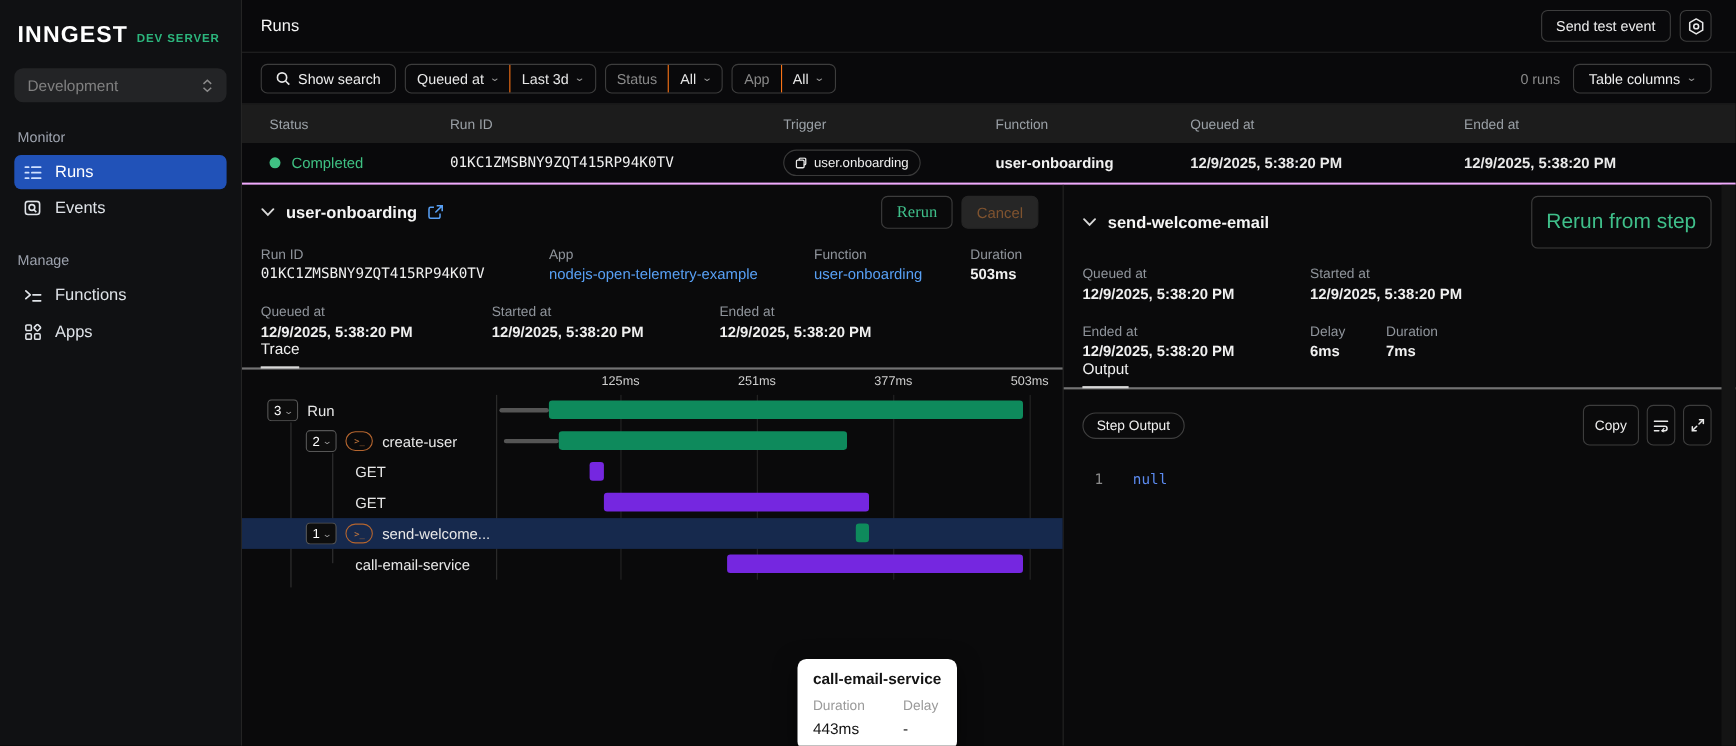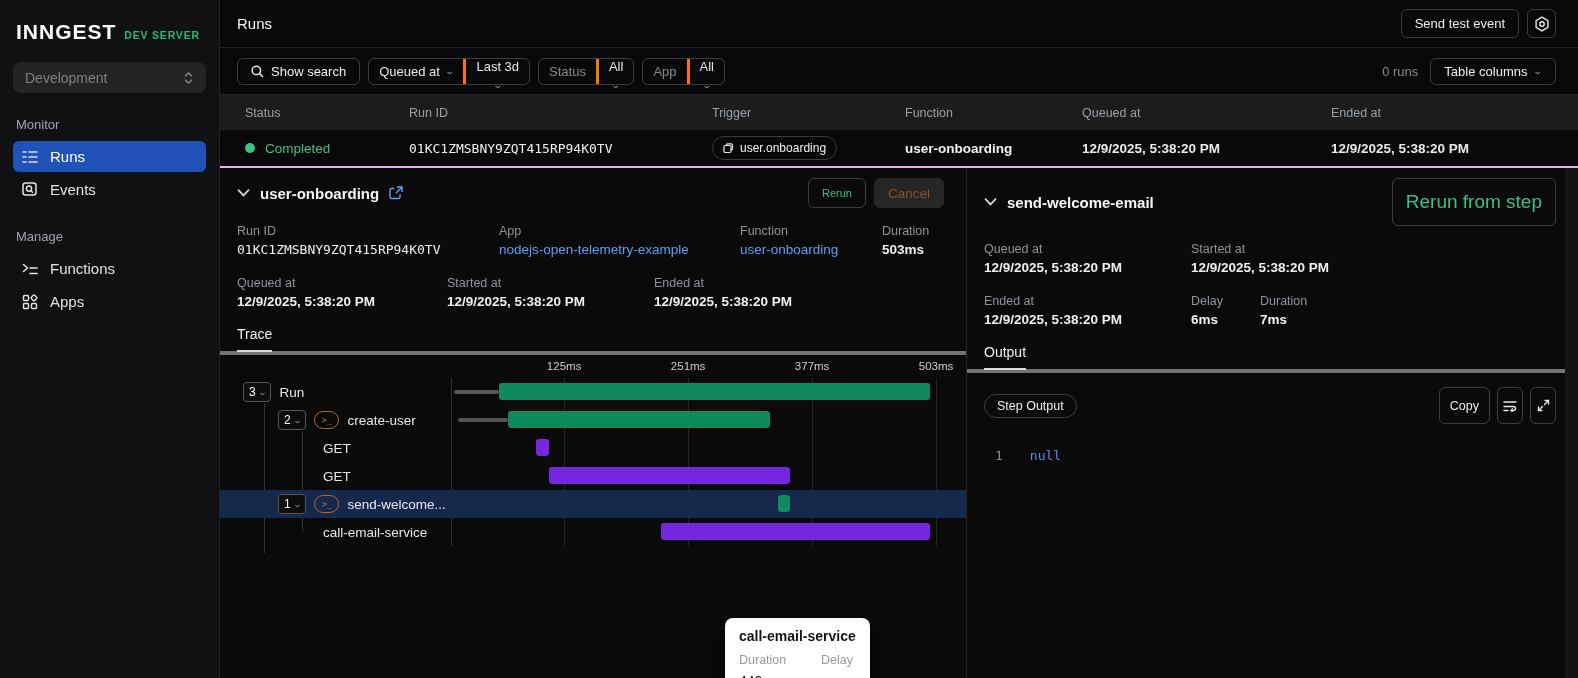--- a/index.html
+++ b/index.html
@@ -23,21 +23,21 @@
   .topbar { height:48px; border-bottom:1px solid #242424; display:flex; align-items:center; padding:0 22px 0 17px; }
   .page-title { font-size:15px; font-weight:500; color:#f5f5f5; }
   .topbar-right { margin-left:auto; display:flex; gap:8px; align-items:flex-start; }
   .btn { display:inline-flex; align-items:center; gap:7px; height:29px; padding:0 13px; border:1px solid #3d3d3d; border-radius:6px; background:transparent; color:#eee; font-size:13px; font-family:inherit; cursor:pointer; white-space:nowrap; }
   .icon-btn { width:29px; padding:0; justify-content:center; }
 
   .filterbar { height:47px; border-bottom:1px solid #242424; display:flex; align-items:center; gap:8px; padding:0 22px 0 17px; }
   .fbtn { height:27px; font-size:13px; }
   .fgroup { display:flex; height:27px; border:1px solid #3d3d3d; border-radius:6px; align-items:stretch; }
   .fseg { display:flex; align-items:center; gap:6px; padding:0 10px; font-size:13px; color:#e8e8e8; cursor:pointer; }
-  .fseg + .fseg { border-left:3px solid #f97316;flex-direction:column; }
+  .fseg + .fseg { border-left:1px solid #f97316; }
   .fseg.muted { color:#8a8a8a; cursor:default; }
   .chev { font-size:9px; color:#9a9a9a; transform:scaleX(1.4); display:inline-block; }
   .runs-count { margin-left:auto; color:#8a8a8a; font-size:13px; margin-right:4px; }
 
   
   .tgrid { display:grid; grid-template-columns:164px 303px 193px 177px 249px 1fr; padding-left:25px; align-items:center; }
   .thead { height:35px; background:#1c1c1c; font-size:12.5px; color:#9aa0a6; }
   .trow { height:38px; border-bottom:2px solid #f0abfc; }
   .status-cell { display:flex; align-items:center; gap:10px; }
   .dot { width:10px; height:10px; border-radius:50%; }
@@ -51,32 +51,32 @@
   
   .detail { flex:1; display:flex; position:relative; background:#0a0a0b; }
   .left-panel { width:747px; border-right:1px solid #242424; position:relative; flex-shrink:0; }
   .right-panel { flex:1; position:relative; }
   .gutter { position:absolute; right:0; top:0; bottom:0; width:13px; background:#141414; }
 
   .phead { display:flex; align-items:center; padding:10px 22px 0 17px; }
   .phead-left { display:flex; align-items:center; gap:10px; }
   .ptitle { font-size:15px; font-weight:600; color:#f5f5f5; }
   .phead-right { margin-left:auto; display:flex; gap:8px; }
-  .btn-rerun { height:30px; color:#3fbf8a; font-size:11px; }
+  .btn-rerun { height:30px; color:#3fbf8a; font-size:15px;font-family:Liberation Serif, serif; }
   .btn-cancel { height:30px; background:#262626; border-color:#262626; color:rgba(200,120,55,.55); font-size:13.5px; cursor:default; }
   .btn-green { color:#3fbf8a; }
 
   .meta-row { display:flex; margin:16px 17px 0; }
   .meta-block { display:flex; flex-direction:column; gap:4px; }
   .mlabel { font-size:12.5px; color:#8f949b; }
   .mval { font-size:13.5px; font-weight:600; color:#f0f0f0; }
   .mval.link { color:#58a0f5; font-weight:400; cursor:pointer; }
   .mval.plain { font-weight:400; }
 
-  .tabbar { margin-top:17px; padding:0 17px; border-bottom:4px solid #737373; }
+  .tabbar { margin-top:0; padding:0 17px; border-bottom:2px solid #737373; }
   .tab { display:inline-block; padding-bottom:9px; font-size:14px; color:#f0f0f0; position:relative; cursor:pointer; }
   .tab::after { content:""; position:absolute; left:0; right:0; bottom:-1px; height:2px; background:#d8d8d8; }
 
   
   .waterfall { position:relative; }
   .wf-grid-region { position:absolute; left:231px; top:0; width:494px; bottom:0; pointer-events:none; }
   .tick { position:absolute; top:5px; transform:translateX(-50%); font-size:11.5px; color:#cfcfcf; white-space:nowrap; }
   .gridline { position:absolute; top:23px; bottom:0; width:1px; background:#252525; }
   .wf-edge { position:absolute; left:231px; top:23px; bottom:0; width:1px; background:#2e2e2e; }
   .wf-rows { padding-top:23px; position:relative; }

